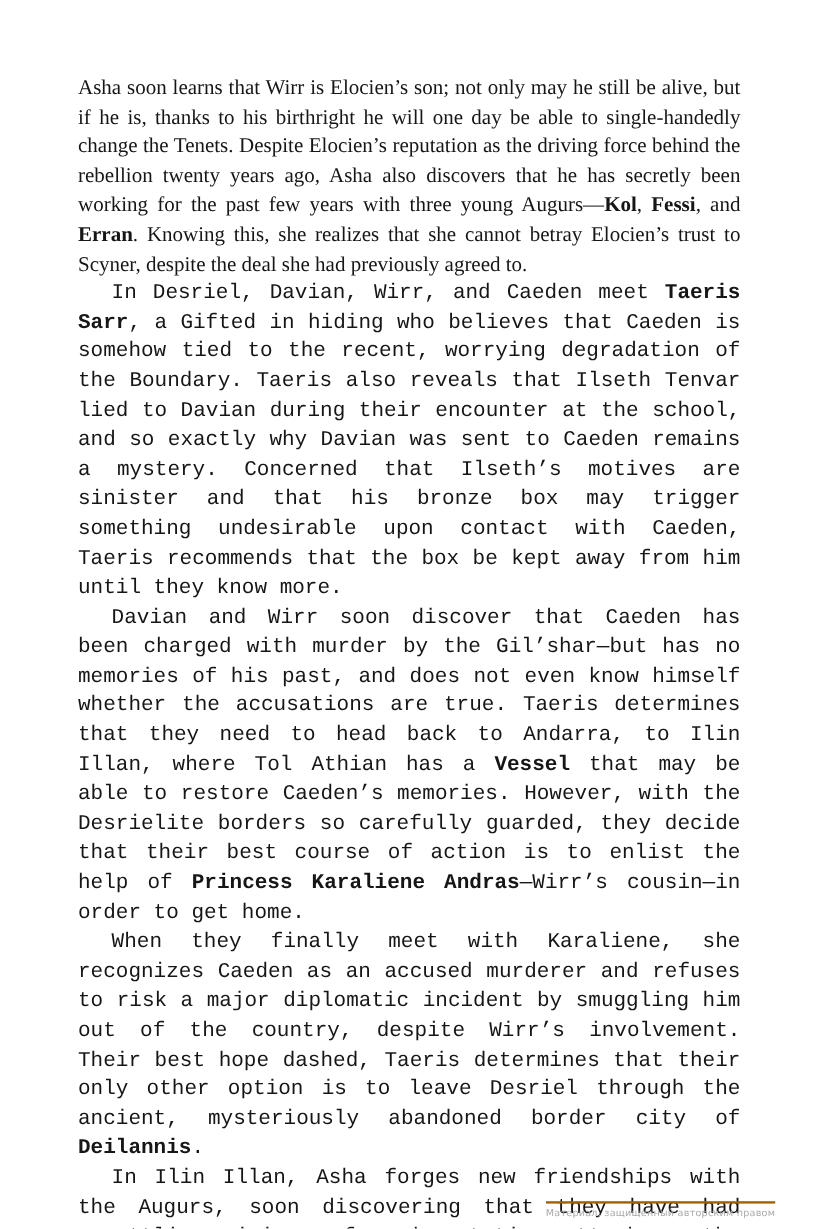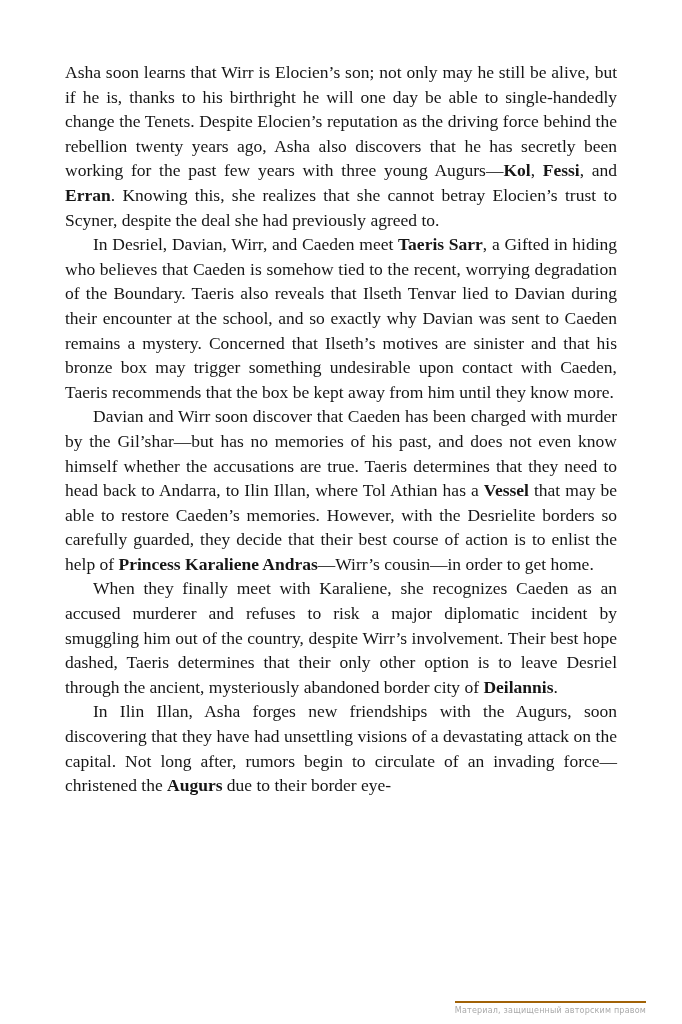--- a/index.html
+++ b/index.html
@@ -24,20 +24,21 @@
     font-size: 17.5px;
     line-height: 24.6px;
     text-align: justify;
   }
   .text-block p {
     margin: 0;
     padding: 0;
   }
   .text-block p.indent {
     text-indent: 28px;
+    font-family: Liberation Mono, monospace;
   }
   .text-block b {
     font-weight: bold;
   }
   .footer {
     position: absolute;
     right: 12px;
     bottom: 9px;
     font-family: "DejaVu Sans", "Liberation Sans", sans-serif;
     font-size: 8px;

